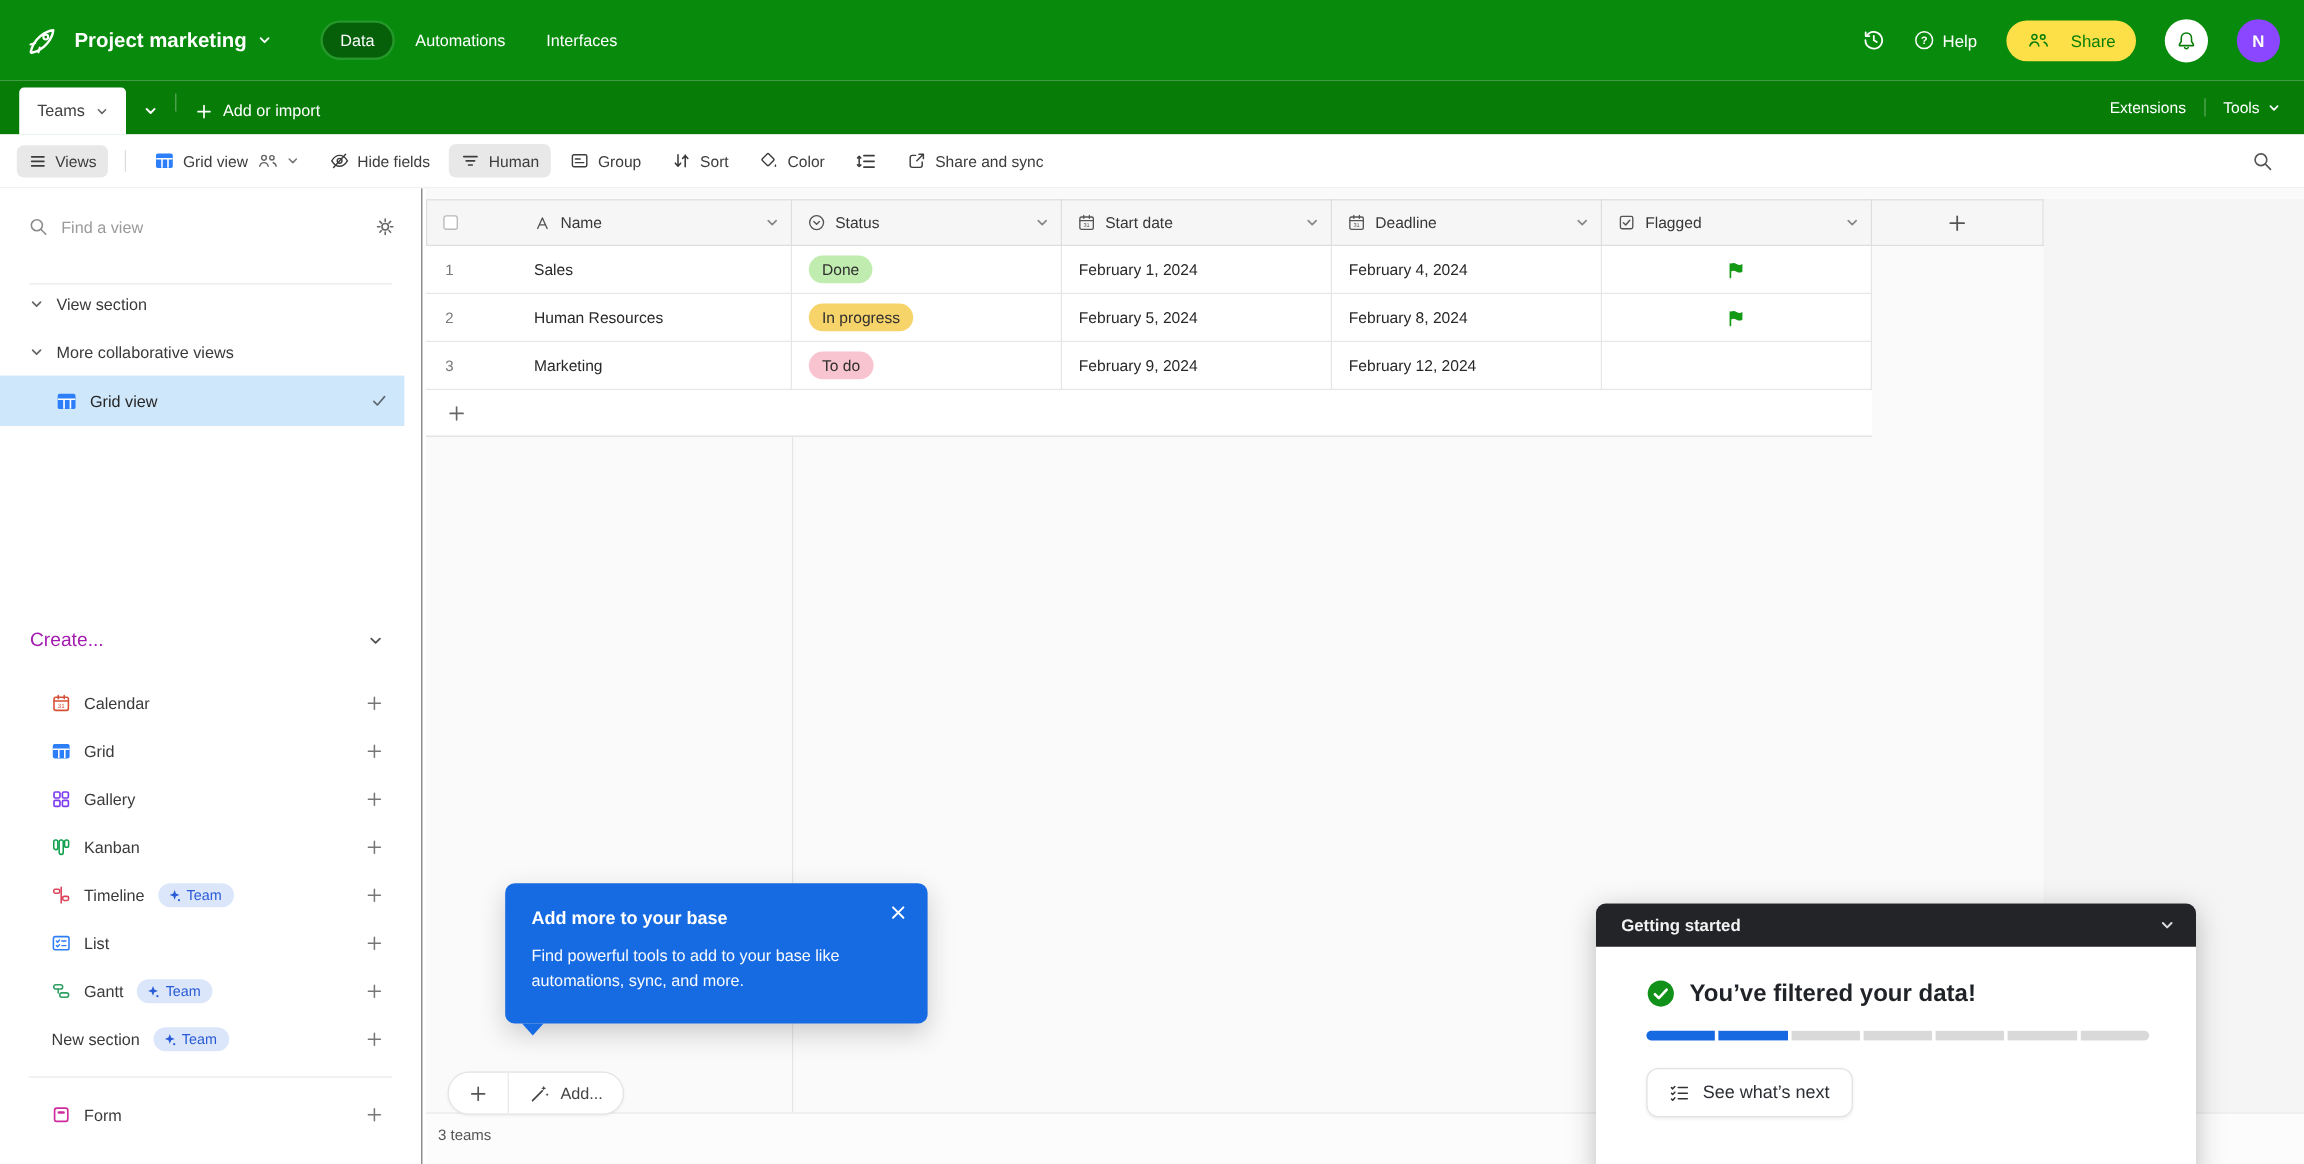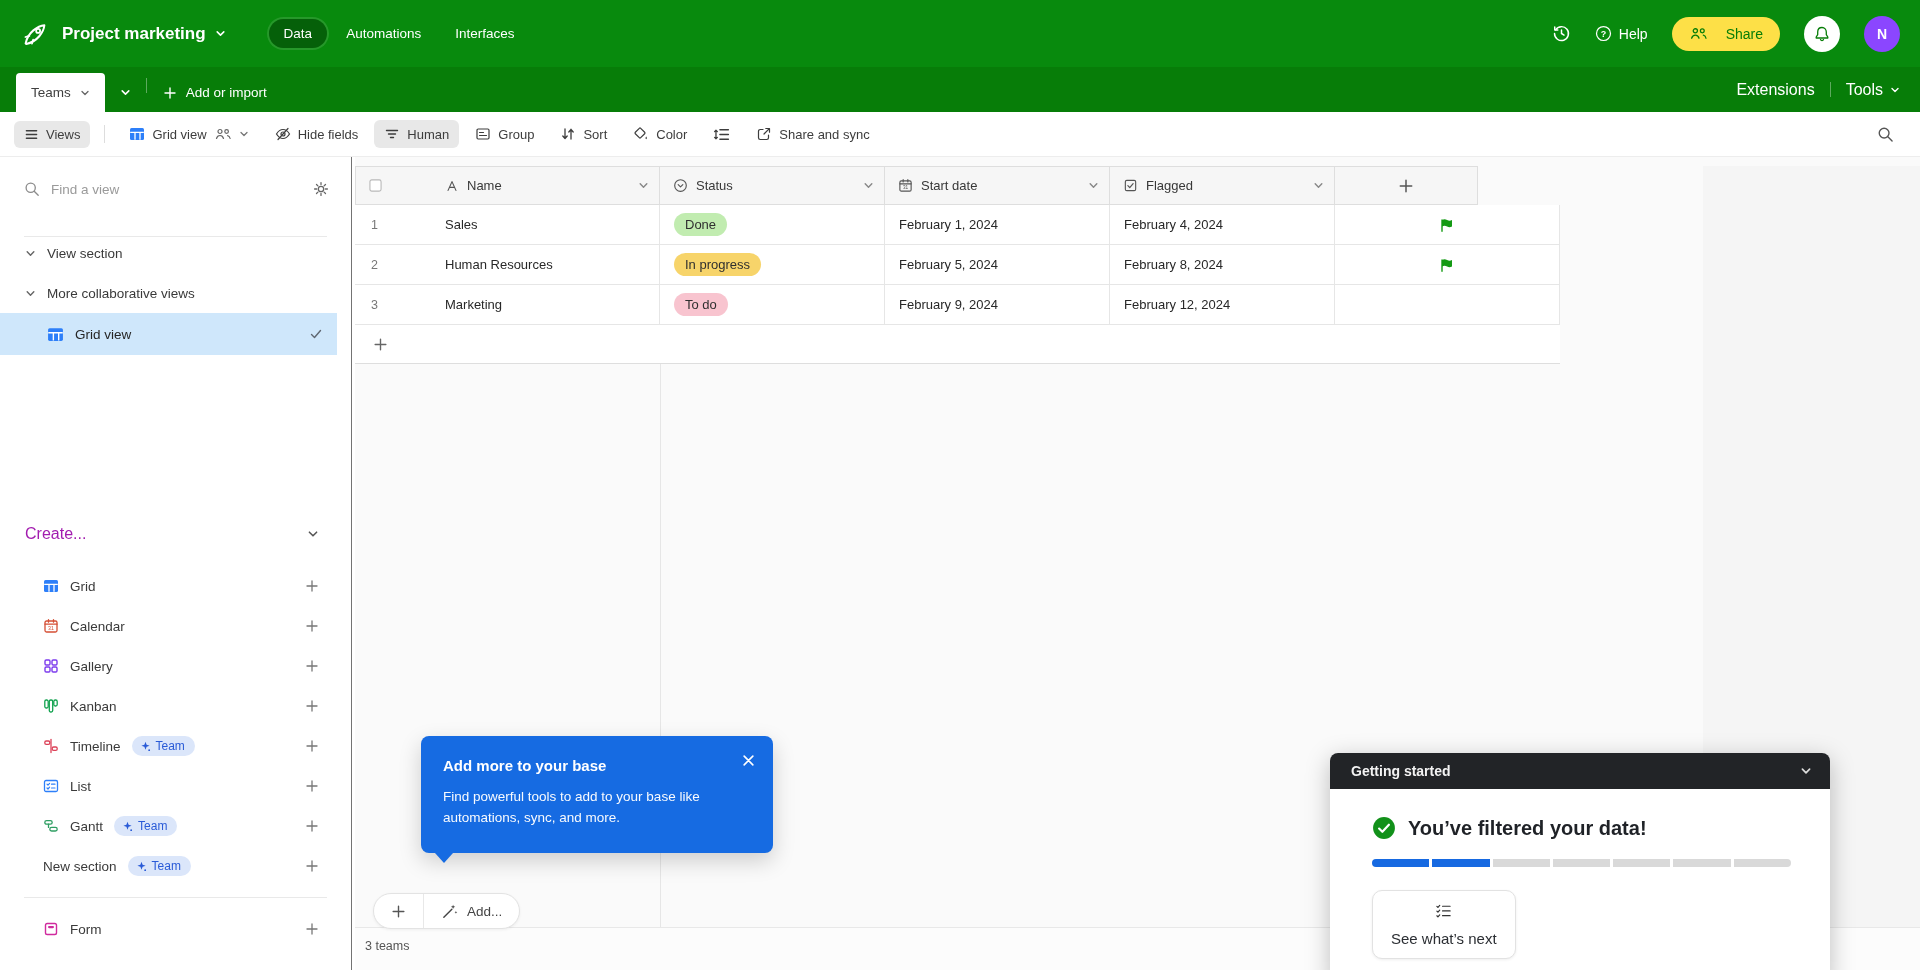--- a/index.html
+++ b/index.html
@@ -26,21 +26,21 @@
             display:flex; align-items:center; justify-content:center; font-size:14px; font-weight:700; }
 
   
   .tabbar { position:absolute; top:67px; left:0; right:0; height:45px; background:#077d08;
             display:flex; align-items:flex-end; color:#fff; }
   .table-tab { margin-left:16px; height:39px; background:#fff; color:#404040; border-radius:4px 4px 0 0;
                padding:0 15px; display:flex; align-items:center; gap:9px; font-size:13.5px; }
   .tab-caret { height:39px; padding:0 15px; display:flex; align-items:center; }
   .vdiv-green { width:1px; height:15px; background:rgba(255,255,255,.35); align-self:center; margin-bottom:8px; }
   .add-import { height:39px; padding:0 12px; margin-left:4px; display:flex; align-items:center; gap:9px; font-size:13.5px; }
-  .tabbar-right { margin-left:auto; margin-right:20px; align-self:center; display:flex; align-items:center; gap:15px; font-size:16px; }
+  .tabbar-right { margin-left:auto; margin-right:20px; align-self:center; display:flex; align-items:center; gap:15px; font-size:13px; }
 
   
   .toolbar { position:absolute; top:112px; left:0; right:0; height:45px; background:#fff;
              border-bottom:1px solid #ededed; display:flex; align-items:center; padding:0 14px;
              gap:6px; font-size:13px; color:#3d3d3d; }
   .tbtn { display:flex; align-items:center; gap:7px; padding:6px 10px; border-radius:6px; white-space:nowrap; }
   .tbtn.hl { background:#e8e8e8; }
   .tdiv { width:1px; height:18px; background:#ddd; margin:0 8px; }
   .toolbar-search { margin-left:auto; color:#555; padding:6px 12px; }
 
@@ -117,21 +117,21 @@
                display:flex; align-items:center; padding:0 18px 0 21px; font-size:14px; font-weight:700; }
   .gs-header .chev { margin-left:auto; color:#dcdcdc; }
   .gs-title { display:flex; align-items:center; gap:12px; padding:27px 40px 0 42px;
               font-size:20px; font-weight:700; color:#1f2227; }
   .gs-progress { margin:19px 39px 0 42px; height:8px; display:flex; gap:3px; }
   .gs-progress .seg { flex:1; }
   .gs-progress .seg:first-child { border-radius:999px 0 0 999px; }
   .gs-progress .seg:last-child { border-radius:0 999px 999px 0; }
   .gs-cta { margin:23px 0 0 42px; display:inline-flex; align-items:center; gap:11px; padding:11px 18px;
             background:#fff; border:1px solid #e2e2e2; border-radius:10px; font-size:15px; color:#2b2e33;
-            font-family:inherit; box-shadow:0 1px 3px rgba(0,0,0,.07);flex-direction:column; }
+            font-family:inherit; box-shadow:0 1px 3px rgba(0,0,0,.07); }
 </style>
 </head>
 <body>
 
 <div class="stage">
 
   <header class="appbar">
     <span class="logo">
       <svg width="30" height="30" viewBox="0 0 24 24">
           <path d="M4.5 19.5c.8-3.9 2.9-7.6 6.2-10.4 2.9-2.4 6.3-3.9 8.8-4.1-.2 2.5-1.7 5.9-4.1 8.8-2.8 3.3-6.5 5.4-10.4 6.2z" fill="none" stroke="#fff" stroke-width="1.6" stroke-linejoin="round"></path>
@@ -386,42 +386,42 @@
         <span>Create...</span>
         <span class="chev">
             <svg width="12" height="12" viewBox="0 0 10 10">
               <path d="M2 3.5L5 6.5 8 3.5" fill="none" stroke="currentColor" stroke-width="1.3" stroke-linecap="round" stroke-linejoin="round"></path>
             </svg>
           </span>
       </div>
 
       <div class="view-items">
         <div class="v-item">
-          <span style="color:#2d7ff9">
-              <svg width="16" height="16" viewBox="0 0 16 16">
-                <rect x="1" y="2" width="14" height="12" rx="1.5" fill="currentColor"></rect>
-                <path d="M1.2 6.3h13.6M6 6.3v7.4M11 6.3v7.4" stroke="#fff" stroke-width="1.3"></path>
-              </svg>
-            </span>
-          <span>Grid</span>
-          <span class="plus">
-              <svg width="14" height="14" viewBox="0 0 14 14">
-                <path d="M7 2v10M2 7h10" stroke="currentColor" stroke-width="1.3" stroke-linecap="round"></path>
-              </svg>
-            </span>
-        </div>
-        <div class="v-item">
           <span style="color:#d54f35">
               <svg width="16" height="16" viewBox="0 0 16 16">
                 <rect x="2" y="3" width="12" height="11" rx="1.5" fill="none" stroke="currentColor" stroke-width="1.3"></rect>
                 <path d="M2 6.2h12M5.5 1.6v2.6M10.5 1.6v2.6" stroke="currentColor" stroke-width="1.3" stroke-linecap="round"></path>
                 <text x="8" y="12.2" font-size="5.2" text-anchor="middle" fill="currentColor" font-family="Liberation Sans, sans-serif">31</text>
               </svg>
             </span>
           <span>Calendar</span>
+          <span class="plus">
+              <svg width="14" height="14" viewBox="0 0 14 14">
+                <path d="M7 2v10M2 7h10" stroke="currentColor" stroke-width="1.3" stroke-linecap="round"></path>
+              </svg>
+            </span>
+        </div>
+        <div class="v-item">
+          <span style="color:#2d7ff9">
+              <svg width="16" height="16" viewBox="0 0 16 16">
+                <rect x="1" y="2" width="14" height="12" rx="1.5" fill="currentColor"></rect>
+                <path d="M1.2 6.3h13.6M6 6.3v7.4M11 6.3v7.4" stroke="#fff" stroke-width="1.3"></path>
+              </svg>
+            </span>
+          <span>Grid</span>
           <span class="plus">
               <svg width="14" height="14" viewBox="0 0 14 14">
                 <path d="M7 2v10M2 7h10" stroke="currentColor" stroke-width="1.3" stroke-linecap="round"></path>
               </svg>
             </span>
         </div>
         <div class="v-item">
           <span style="color:#7c3bed">
               <svg width="16" height="16" viewBox="0 0 16 16">
                 <rect x="2" y="2" width="5" height="5" rx="1.2" fill="none" stroke="currentColor" stroke-width="1.4"></rect>
@@ -587,20 +587,35 @@
         </div>
         <div class="hcell hc">
           <span class="ficon">
               <svg width="15" height="15" viewBox="0 0 16 16">
                 <rect x="2" y="3" width="12" height="11" rx="1.5" fill="none" stroke="currentColor" stroke-width="1.2"></rect>
                 <path d="M2 6.2h12M5.5 1.6v2.6M10.5 1.6v2.6" stroke="currentColor" stroke-width="1.2" stroke-linecap="round"></path>
                 <text x="8" y="12.2" font-size="5" text-anchor="middle" fill="currentColor" font-family="Liberation Sans, sans-serif">31</text>
               </svg>
             </span>
           <span>Start date</span>
+          <span class="chev">
+              <svg width="11" height="11" viewBox="0 0 10 10">
+                <path d="M2 3.5L5 6.5 8 3.5" fill="none" stroke="currentColor" stroke-width="1.3" stroke-linecap="round" stroke-linejoin="round"></path>
+              </svg>
+            </span>
+        </div>
+        <div class="hcell hc">
+          <span class="ficon">
+              <svg width="15" height="15" viewBox="0 0 16 16">
+                <rect x="2" y="3" width="12" height="11" rx="1.5" fill="none" stroke="currentColor" stroke-width="1.2"></rect>
+                <path d="M2 6.2h12M5.5 1.6v2.6M10.5 1.6v2.6" stroke="currentColor" stroke-width="1.2" stroke-linecap="round"></path>
+                <text x="8" y="12.2" font-size="5" text-anchor="middle" fill="currentColor" font-family="Liberation Sans, sans-serif">31</text>
+              </svg>
+            </span>
+          <span>Deadline</span>
           <span class="chev">
               <svg width="11" height="11" viewBox="0 0 10 10">
                 <path d="M2 3.5L5 6.5 8 3.5" fill="none" stroke="currentColor" stroke-width="1.3" stroke-linecap="round" stroke-linejoin="round"></path>
               </svg>
             </span>
         </div>
         <div class="hcell hc">
           <span class="ficon">
               <svg width="15" height="15" viewBox="0 0 16 16">
                 <rect x="2.5" y="2.5" width="11" height="11" rx="1.5" fill="none" stroke="currentColor" stroke-width="1.2"></rect>

